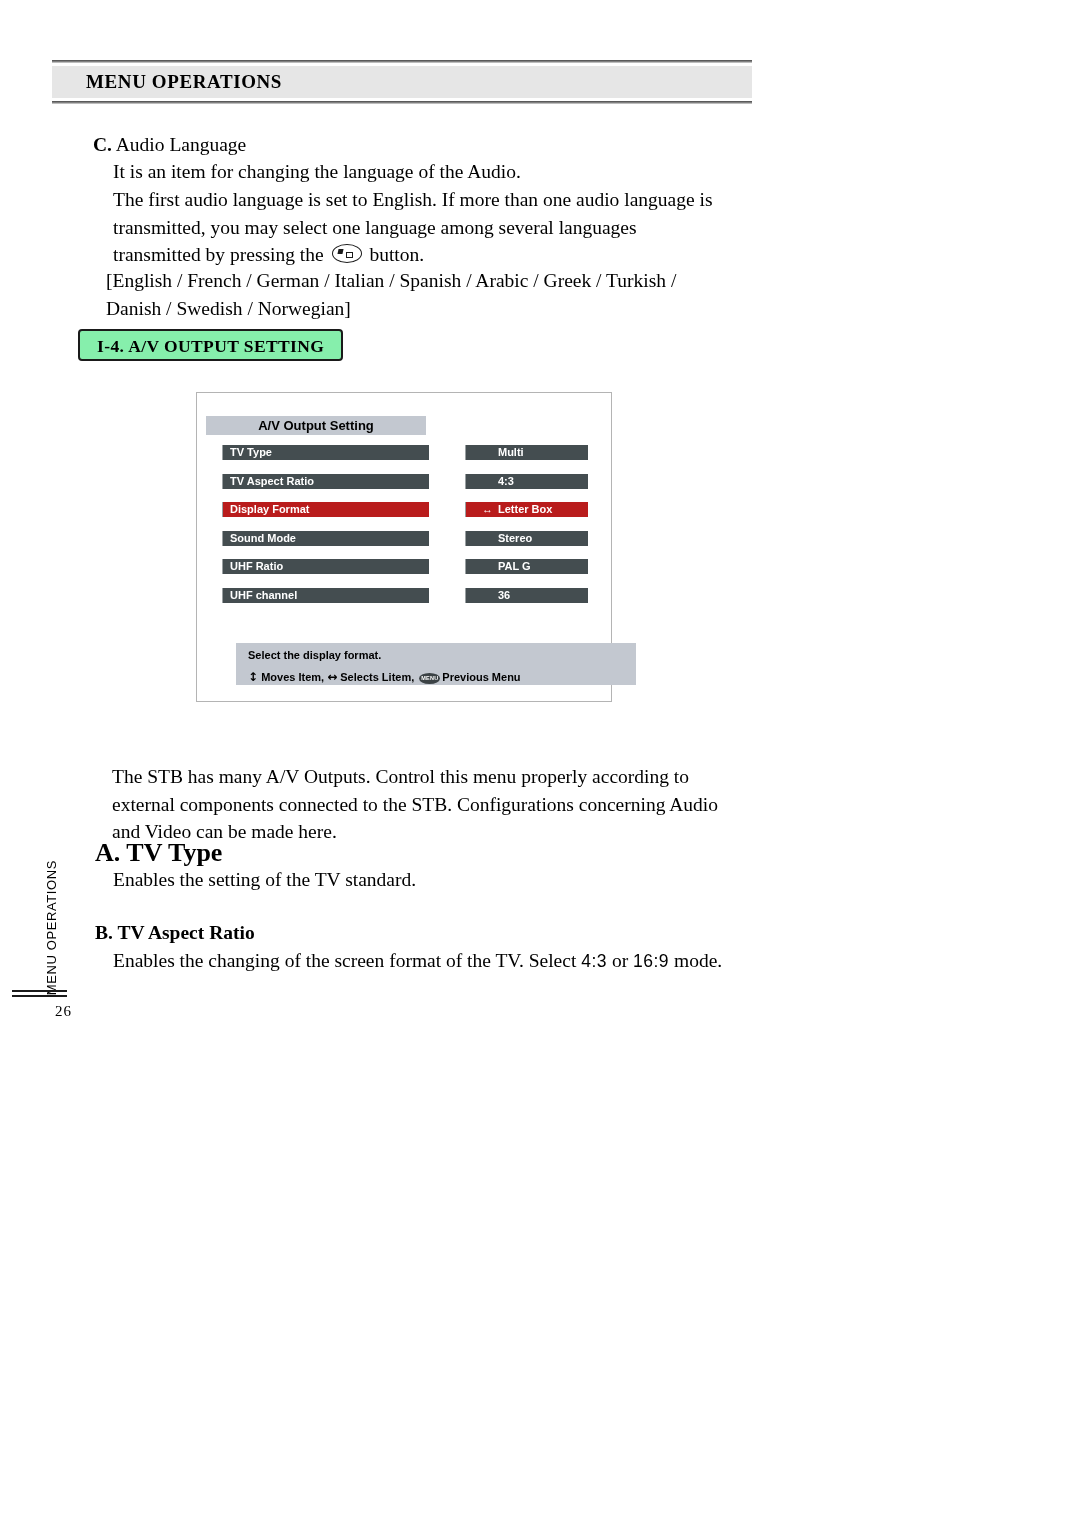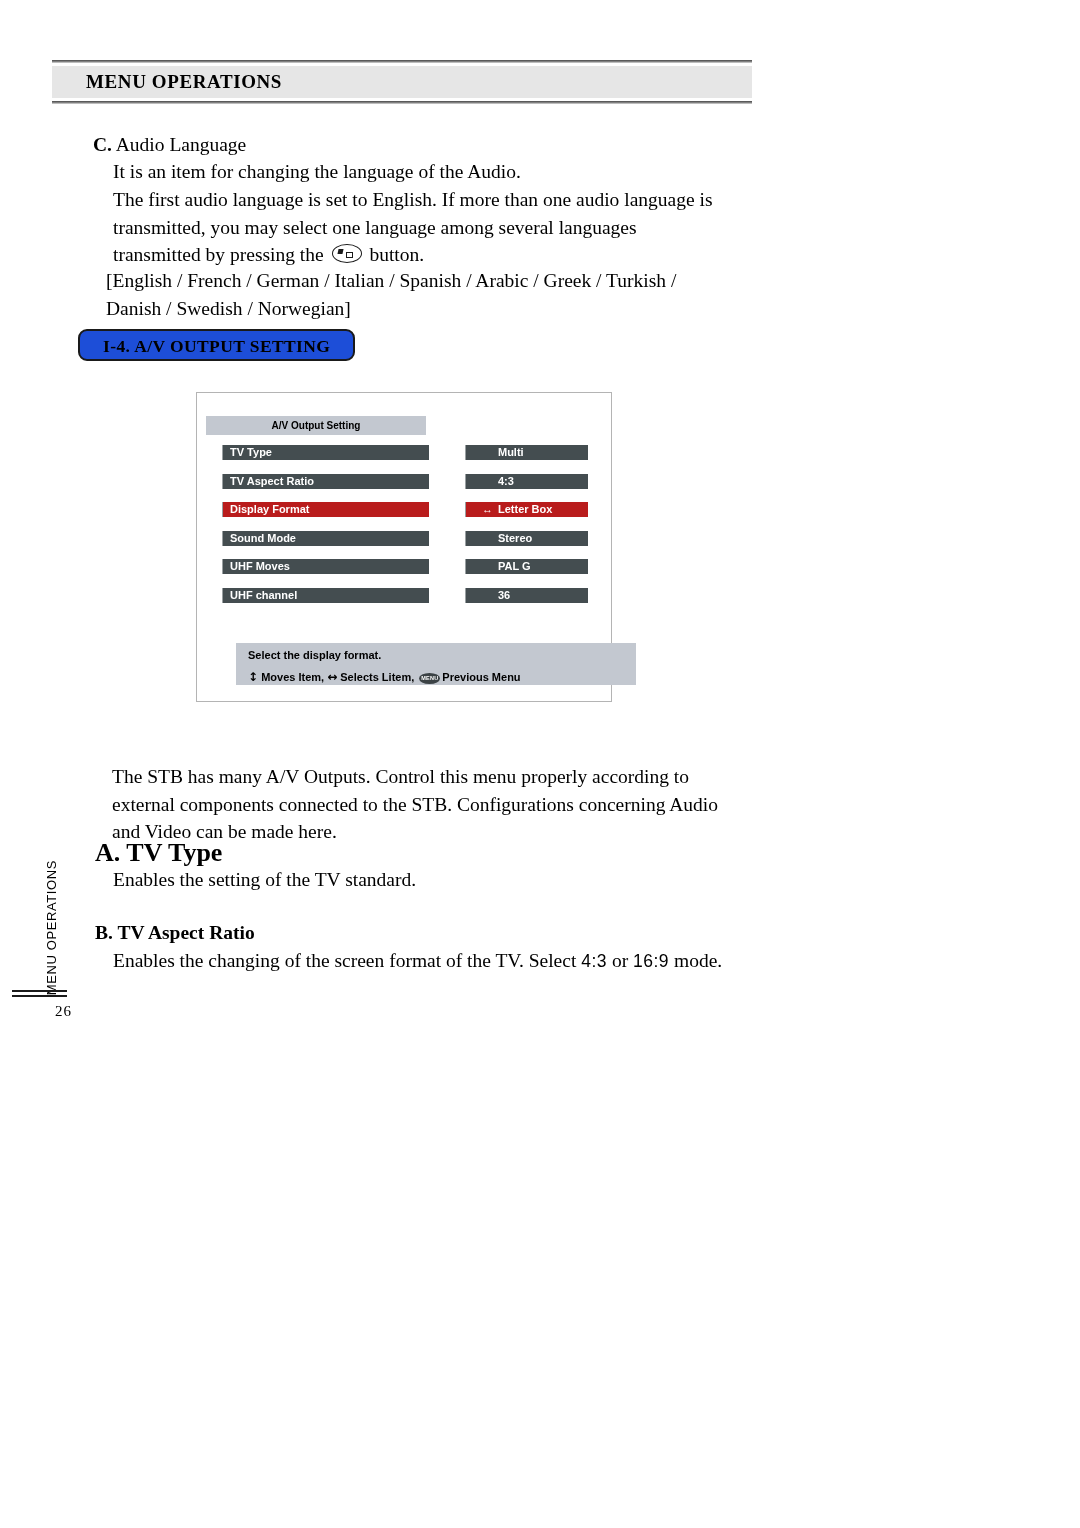--- a/index.html
+++ b/index.html
@@ -126,24 +126,24 @@
     box-sizing: border-box;
   }
 
   
   #section-pill {
     position: absolute;
     left: 78px;
     top: 329px;
     height: 32px;
     line-height: 30px;
-    padding: 0 23px;
-    background: #1d4ed8;
+    padding: 0 17px;
+    background: #86efac;
     border: 2px solid #1a1a1a;
-    border-radius: 9px;
+    border-radius: 4px;
     box-sizing: border-box;
   }
   #section-pill span {
     font-family: "Liberation Serif", "DejaVu Serif", serif;
     font-weight: bold;
     font-size: 17.5px;
     letter-spacing: 0.4px;
   }
 
   
@@ -161,21 +161,21 @@
   #osd-title {
     position: absolute;
     left: 9px;
     top: 23px;
     width: 220px;
     height: 19px;
     line-height: 19px;
     background: #c3c8d0;
     text-align: center;
     font-weight: bold;
-    font-size: 10px;
+    font-size: 13px;
     color: #000000;
   }
   #osd-rows {
     position: absolute;
     left: 25px;
     top: 52px;
     width: 366px;
   }
   .osd-row {
     display: flex;
@@ -325,21 +325,21 @@
       </div>
       <div class="osd-row selected">
         <div class="osd-label">Display Format</div>
         <div class="osd-value"><span class="lr-arrow">↔</span><span>Letter Box</span></div>
       </div>
       <div class="osd-row">
         <div class="osd-label">Sound Mode</div>
         <div class="osd-value"><span>Stereo</span></div>
       </div>
       <div class="osd-row">
-        <div class="osd-label">UHF Moves</div>
+        <div class="osd-label">UHF Ratio</div>
         <div class="osd-value"><span>PAL G</span></div>
       </div>
       <div class="osd-row">
         <div class="osd-label">UHF channel</div>
         <div class="osd-value"><span>36</span></div>
       </div>
     </div>
 
   <div id="osd-help">
     <div class="help-line1">Select the display format.</div>

